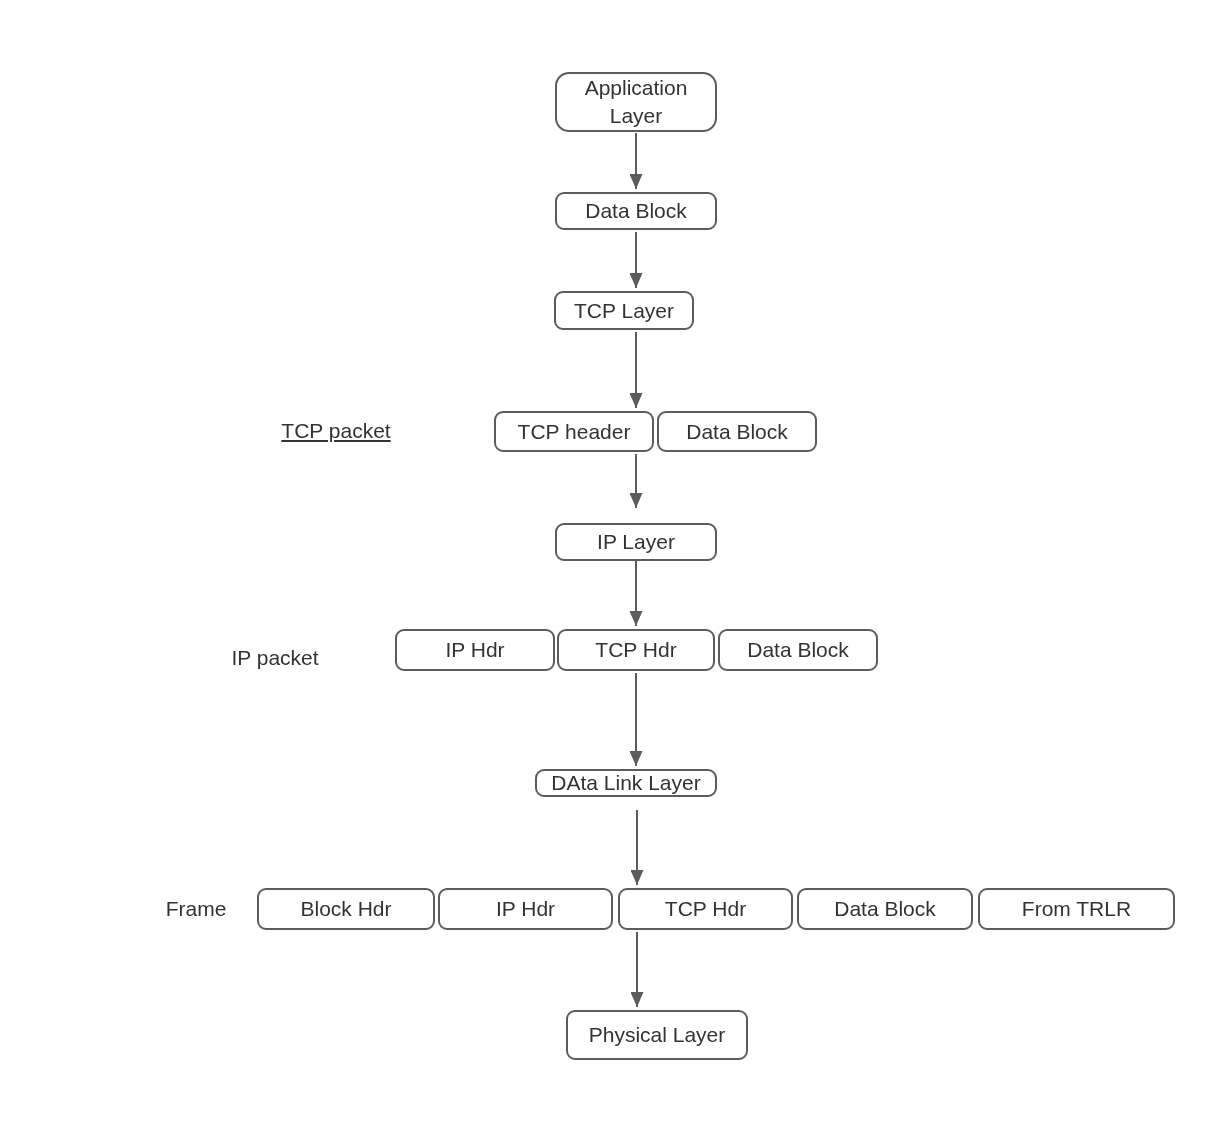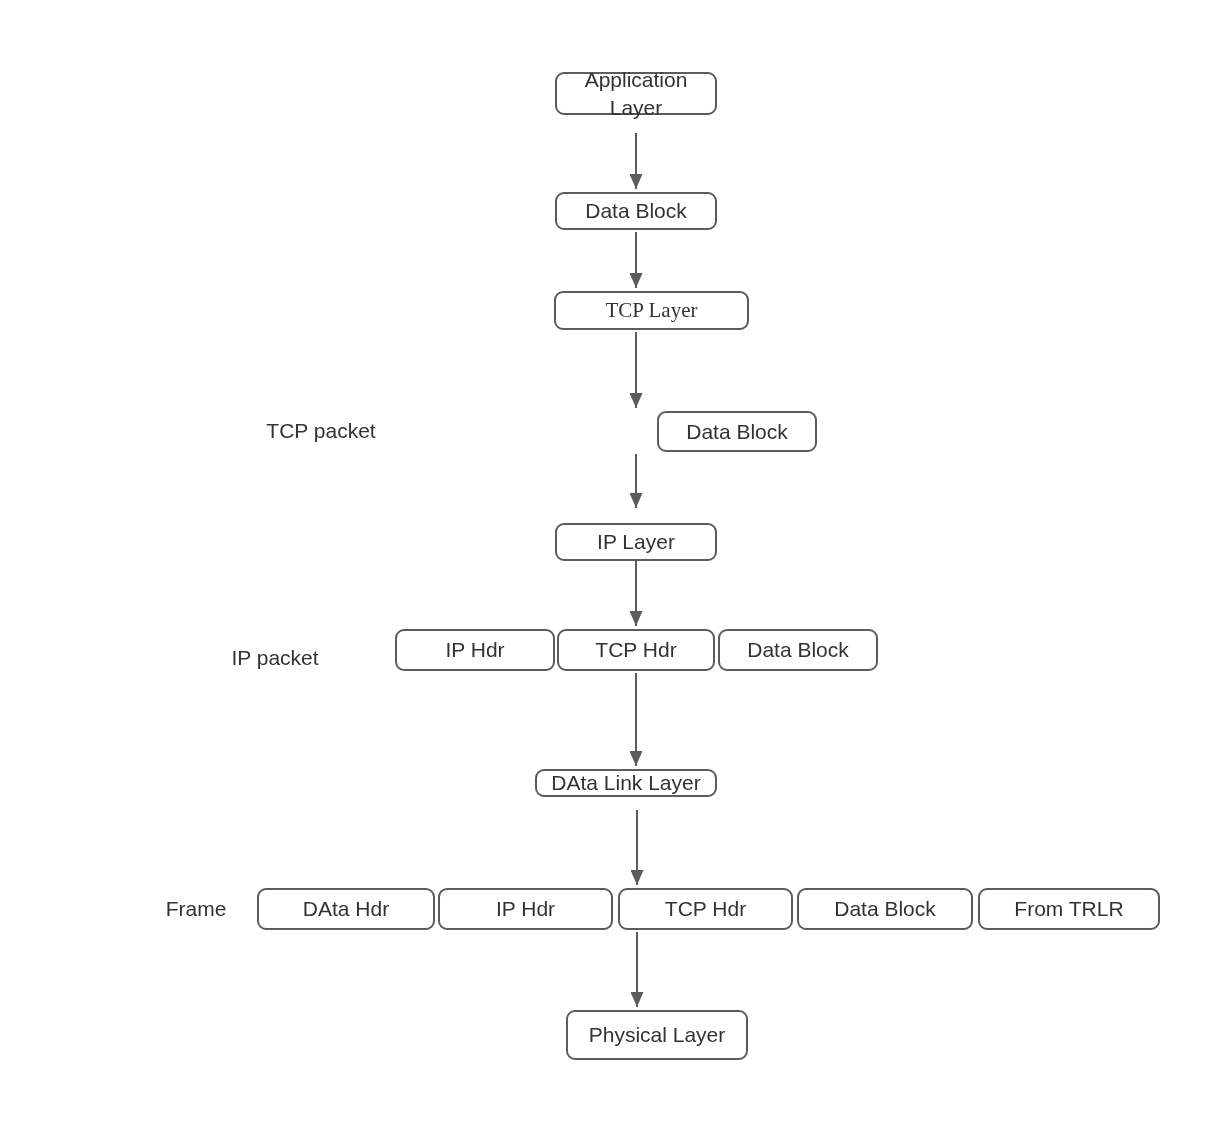--- a/index.html
+++ b/index.html
@@ -69,41 +69,42 @@
     <line x1="636" y1="133" x2="636" y2="189" marker-end="url(#ah)"></line>
     <line x1="636" y1="232" x2="636" y2="288" marker-end="url(#ah)"></line>
     <line x1="636" y1="332" x2="636" y2="408" marker-end="url(#ah)"></line>
     <line x1="636" y1="454" x2="636" y2="508" marker-end="url(#ah)"></line>
     <line x1="636" y1="551" x2="636" y2="626" marker-end="url(#ah)"></line>
     <line x1="636" y1="673" x2="636" y2="766" marker-end="url(#ah)"></line>
     <line x1="637" y1="810" x2="637" y2="885" marker-end="url(#ah)"></line>
     <line x1="637" y1="932" x2="637" y2="1007" marker-end="url(#ah)"></line>
   </svg>
 
-  <div class="node" style="left:555px; top:72px;  width:162px; height:43px;">Application
+  <div class="node" style="left:555px; top:72px;  width:162px; height:60px;border-radius:14px;">Application
 Layer</div>
 
   <div class="node" style="left:555px; top:192px; width:162px; height:38px;">Data Block</div>
 
-  <div class="node" style="left:554px; top:291px; width:195px; height:39px;font-family:Liberation Serif, serif;">TCP Layer</div>
+  <div class="node" style="left:554px; top:291px; width:140px; height:39px;">TCP Layer</div>
 
-  <div class="row-label" style="left:321px; top:419px;">TCP packet</div>
+  <div class="row-label" style="left:336px; top:419px;text-decoration:underline;">TCP packet</div>
+  <div class="node" style="left:494px; top:411px; width:160px; height:41px;">TCP header</div>
   <div class="node" style="left:657px; top:411px; width:160px; height:41px;">Data Block</div>
 
   <div class="node" style="left:555px; top:511px; width:162px; height:38px;margin-top:12px;">IP Layer</div>
 
   <div class="row-label" style="left:275px; top:646px;">IP packet</div>
   <div class="node" style="left:395px; top:629px; width:160px; height:42px;">IP Hdr</div>
   <div class="node" style="left:557px; top:629px; width:158px; height:42px;">TCP Hdr</div>
   <div class="node" style="left:718px; top:629px; width:160px; height:42px;">Data Block</div>
 
   <div class="node" style="left:535px; top:769px; width:182px; height:28px;">DAta Link Layer</div>
 
   <div class="row-label" style="left:196px; top:897px;text-align:center;">Frame</div>
-  <div class="node" style="left:257px; top:888px; width:178px; height:42px;">DAta Hdr</div>
+  <div class="node" style="left:257px; top:888px; width:178px; height:42px;">Block Hdr</div>
   <div class="node" style="left:438px; top:888px; width:175px; height:42px;">IP Hdr</div>
   <div class="node" style="left:618px; top:888px; width:175px; height:42px;">TCP Hdr</div>
   <div class="node" style="left:797px; top:888px; width:176px; height:42px;">Data Block</div>
-  <div class="node" style="left:978px; top:888px; width:182px; height:42px;">From TRLR</div>
+  <div class="node" style="left:978px; top:888px; width:197px; height:42px;">From TRLR</div>
 
   <div class="node" style="left:566px; top:1010px; width:182px; height:50px;">Physical Layer</div>
 
 </div>
 
 </body></html>

